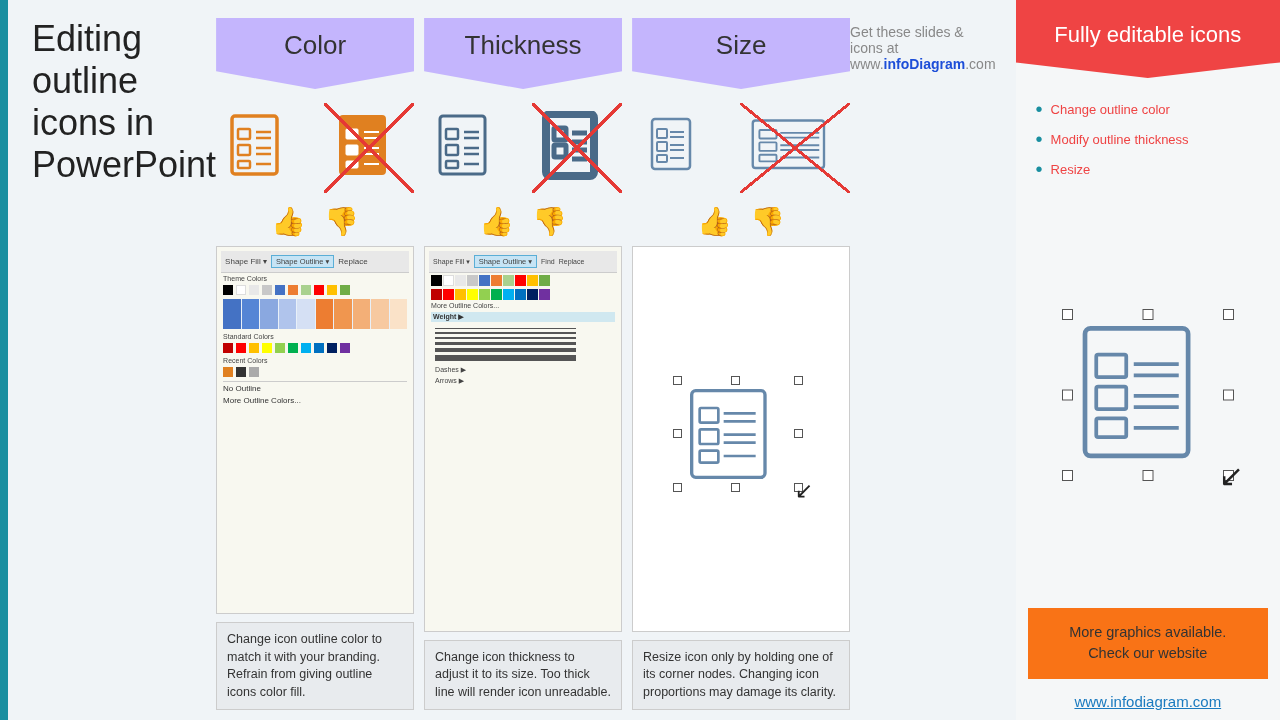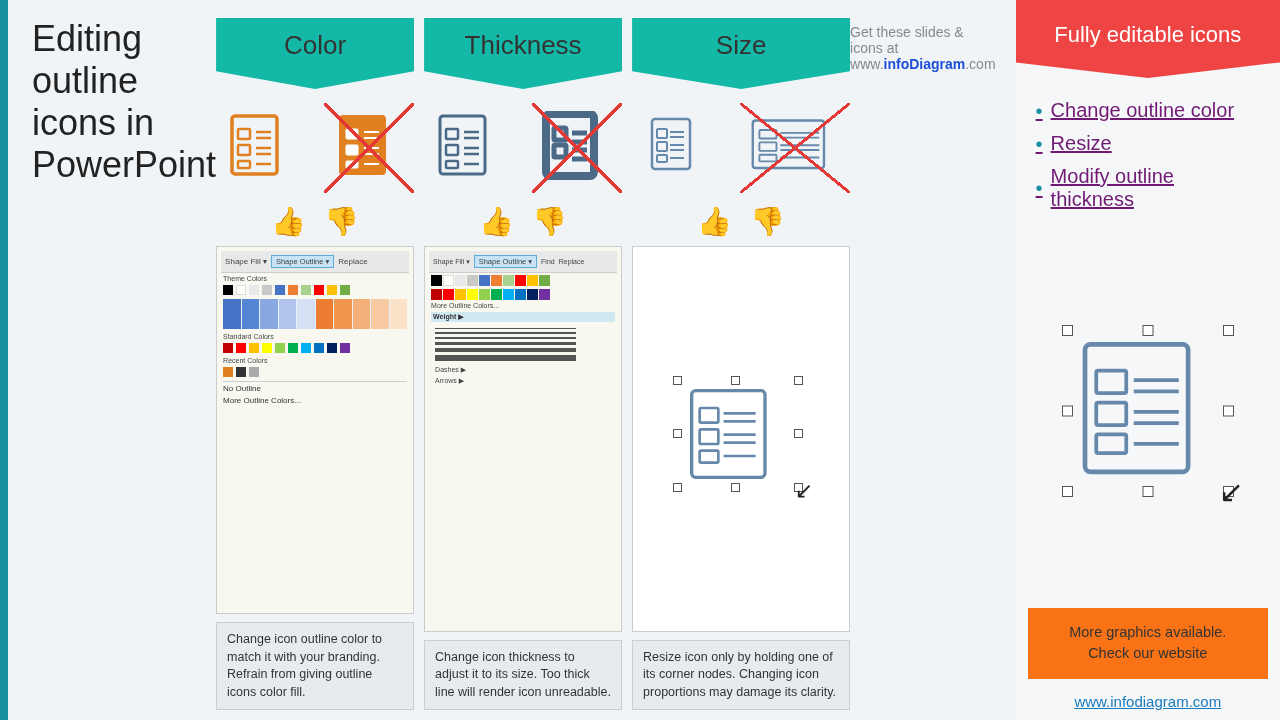--- a/index.html
+++ b/index.html
@@ -37,21 +37,21 @@
 
     .col {
       flex: 1;
       display: flex;
       flex-direction: column;
       gap: 8px;
     }
 
     
     .col-header {
-      background: #14b8a6;
+      background: #c4b5fd;
       text-align: center;
       font-size: 26px;
       color: #333;
       padding: 12px 0 16px 0;
       clip-path: polygon(0 0, 100% 0, 100% 75%, 50% 100%, 0 75%);
       padding-bottom: 28px;
     }
 
     
     .icon-row {
@@ -157,27 +157,26 @@
       display: flex;
       flex-direction: column;
     }
 
     .bullet-list {
       list-style: none;
       padding: 0;
       margin-bottom: 16px;
     }
     .bullet-list li {
-      font-size: 20px;
-      color: #701a75;
+      font-size: 13px;
+      color: #ef4444;
       padding: 5px 0;
       display: flex;
       align-items: center;
       gap: 8px;
-      text-decoration: underline;
     }
     .bullet-list li::before {
       content: '•';
       color: #1a8fa0;
       font-size: 20px;
       line-height: 1;
     }
 
     
     .sidebar-preview {
@@ -546,22 +545,22 @@
     <span>Get these slides &amp; icons at www.</span><strong>infoDiagram</strong><span>.com</span>
   </div>
 </div>
 
 <div class="sidebar">
   <div class="sidebar-header">Fully editable icons</div>
 
   <div class="sidebar-content">
     <ul class="bullet-list">
       <li>Change outline color</li>
+      <li>Modify outline thickness</li>
       <li>Resize</li>
-      <li>Modify outline thickness</li>
     </ul>
 
     <div class="sidebar-preview">
       <div style="position:relative;width:200px;height:200px;">
         <svg viewBox="0 0 80 80" fill="none" xmlns="http://www.w3.org/2000/svg" style="width:150px;height:150px;position:absolute;top:24px;left:22px;">
           <rect x="8" y="5" width="55" height="68" rx="3" stroke="#6688aa" stroke-width="2.5"></rect>
           <rect x="14" y="19" width="16" height="12" rx="1" stroke="#6688aa" stroke-width="2"></rect>
           <line x1="34" y1="24" x2="58" y2="24" stroke="#6688aa" stroke-width="2"></line>
           <line x1="34" y1="30" x2="58" y2="30" stroke="#6688aa" stroke-width="2"></line>
           <rect x="14" y="36" width="16" height="12" rx="1" stroke="#6688aa" stroke-width="2"></rect>

